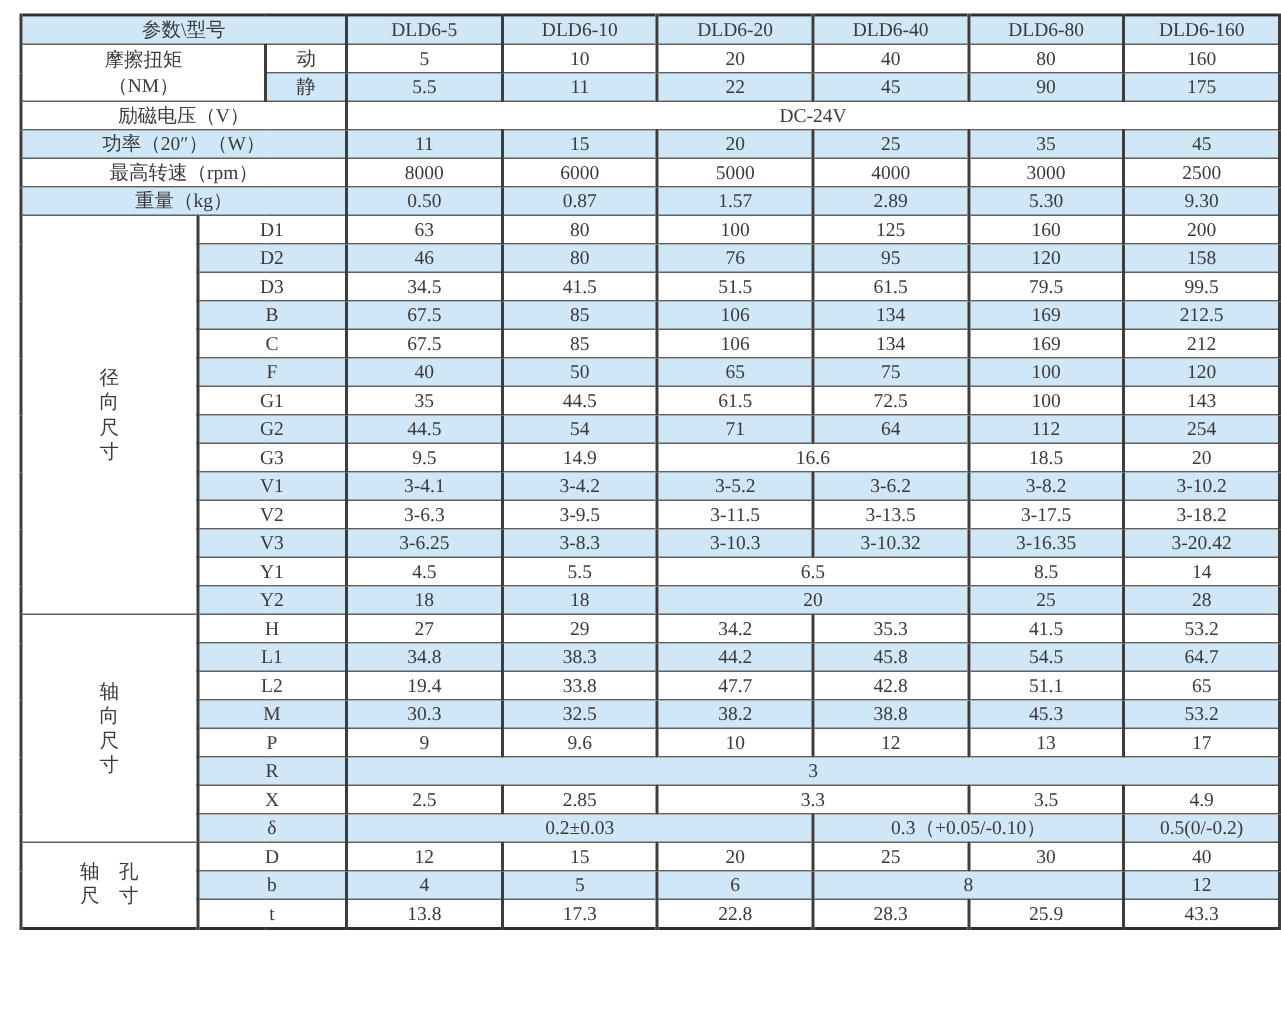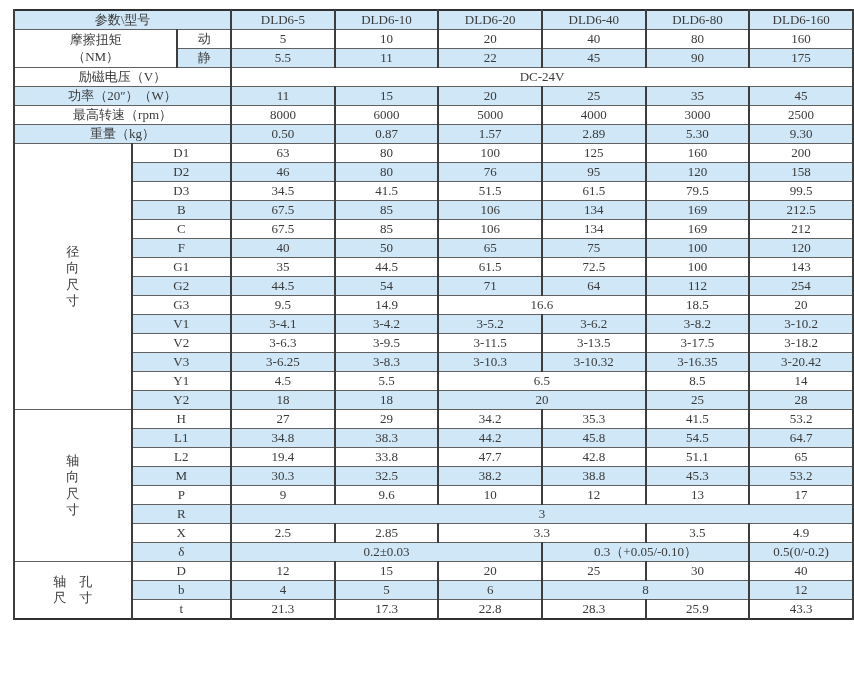--- a/index.html
+++ b/index.html
@@ -39,21 +39,21 @@
     line-height: 1.25;
     overflow: hidden;
   }
   table.spec tr.blue td { background: #cfe7f7; }
   table.spec tr.white td { background: #ffffff; }
   
   table.spec td.vert, table.spec td.vert2, table.spec td.pre { background: #ffffff !important; }
   td.vert   { font-size: 14px; }
   td.vert-rad { line-height: 38px; }
   td.vert-ax  { line-height: 42px; }
-  td.vert2  { font-size: 14px; line-height: 26px; }
+  td.vert2  { font-size: 14px; line-height: 26px; font-family: Liberation Mono, monospace; }
   td.pre    { line-height: 1.4; }
 </style>
 </head>
 <body>
 
 <div class="page">
   <table class="spec">
     <colgroup>
       <col style="width:118px">
       <col style="width:46px">
@@ -334,21 +334,21 @@
         <tr class="blue">
           <td colspan="2">b</td>
           <td>4</td>
           <td>5</td>
           <td>6</td>
           <td colspan="2">8</td>
           <td>12</td>
         </tr>
         <tr class="white">
           <td colspan="2">t</td>
-          <td>21.3</td>
+          <td>13.8</td>
           <td>17.3</td>
           <td>22.8</td>
           <td>28.3</td>
           <td>25.9</td>
           <td>43.3</td>
         </tr>
       </tbody>
   </table>
 </div>
 

